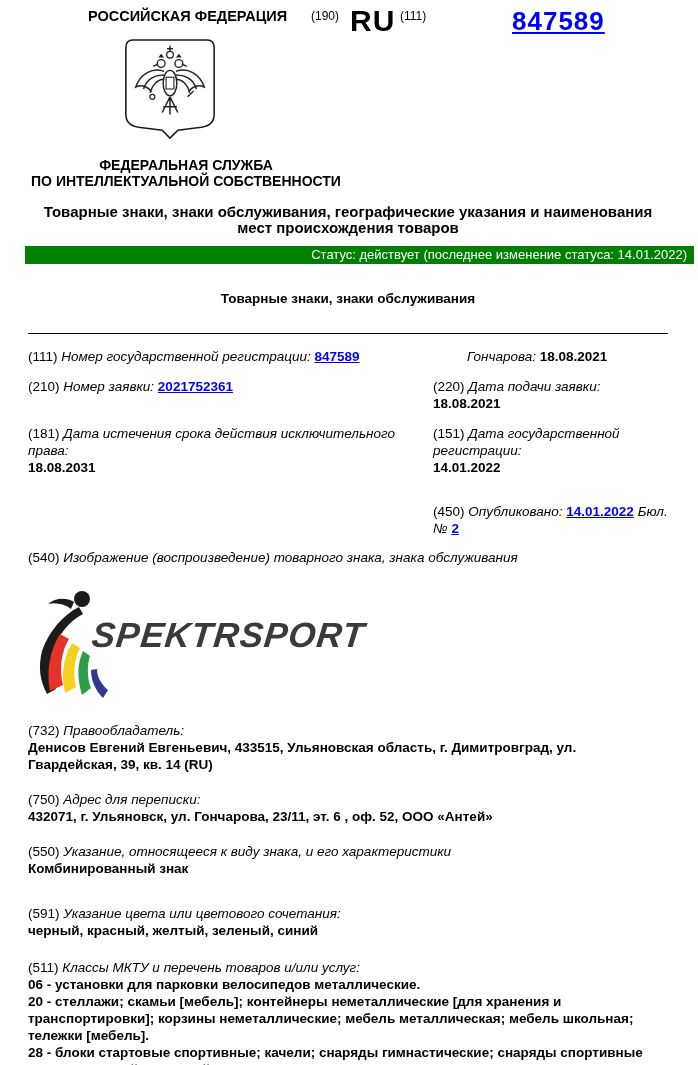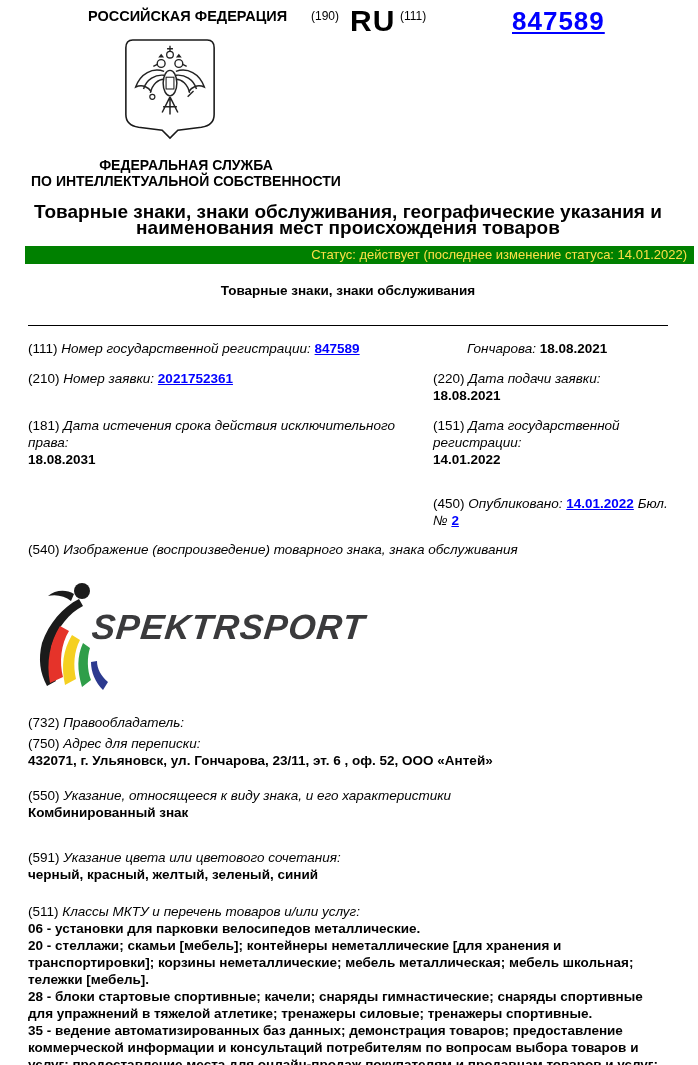--- a/index.html
+++ b/index.html
@@ -12,48 +12,48 @@
   .country { position:absolute; left:88px; top:8px; font-size:14.5px; font-weight:bold; }
   .inid190 { position:absolute; left:311px; top:9px; font-size:12px; }
   .ru { position:absolute; left:350px; top:4px; font-size:30px; font-weight:bold; letter-spacing:1px;text-align:right; }
   .inid111 { position:absolute; left:400px; top:9px; font-size:12px; }
   .regnum-big { position:absolute; left:512px; top:6px; font-size:26px; font-weight:bold; letter-spacing:1px;
                 color:#0000ff; text-decoration:underline; cursor:pointer; }
   .emblem { position:absolute; left:122px; top:38px; }
   .office { position:absolute; left:18px; top:157px; width:336px; text-align:center;
             font-size:14px; font-weight:bold; line-height:16px; }
   .doctitle { position:absolute; left:28px; top:204px; width:640px; text-align:center;
-              font-size:19px; font-weight:bold; line-height:16px; }
+              font-size:15px; font-weight:bold; line-height:16px; }
   .statusbar { position:absolute; left:25px; right:4px; top:246px; height:18px;
-               color:#fde047; font-size:13px; line-height:18px; text-align:right; padding-right:7px; }
+               color:#ffffff; font-size:13px; line-height:18px; text-align:right; padding-right:7px; }
 
   
   .content { padding:0 30px 0 28px; font-size:13.5px; line-height:17px; }
-  .subtitle { margin-top:12px; text-align:center; font-weight:bold; font-size:13.5px; }
+  .subtitle { margin-top:20px; text-align:center; font-weight:bold; font-size:13.5px; }
   .thinrule { margin-top:26px; border:none; border-top:1.5px solid #000; }
 
   .fields { display:grid; grid-template-columns:392px 1fr; column-gap:0; row-gap:14px; margin-top:14px;gap:13px; }
   .frow .lbl { font-style:italic; }
   .frow .val { font-weight:bold; }
   .frow .valline { font-weight:bold; }
   .frow.indent { padding-left:34px; }
   a.lnk { color:#0000ff; font-weight:bold; text-decoration:underline; cursor:pointer; }
   .r450 { margin-top:14px; }
 
   .sec { margin-top:0; }
   .sec .lbl { font-style:italic; }
   .sec .val { font-weight:bold; }
 
   .s540 { margin-top:12px; }
   .logo { margin-top:22px; margin-left:2px; height:118px; position:relative; }
   .logo-word { position:absolute; left:62px; top:38px; font-size:35px; font-weight:bold;
                font-style:italic; letter-spacing:1px; transform:skewX(-6deg); }
 
   .s732 { margin-top:16px; }
-  .s750 { margin-top:4px; }
+  .s750 { margin-top:18px; }
   .s550 { margin-top:18px; }
   .s591 { margin-top:28px; }
   .s511 { margin-top:20px; }
   .cls { font-weight:bold; }
 </style>
 </head>
 <body>
 
 <div class="page">
 
@@ -167,20 +167,21 @@
         <path d="M61,82 C61,92 65,102 73,110 L78,102 C71,96 67,89 67,81 Z" fill="#2c3a8f"></path>
       </svg>
       <span class="logo-word" style="color: rgb(58, 58, 60);">SPEKTRSPORT</span>
     </div>
 
     <div class="sec s732">
       <div>
         <span class="code">(732)</span>
         <span class="lbl">Правообладатель:</span>
       </div>
+      <div class="val">Денисов Евгений Евгеньевич, 433515, Ульяновская область, г. Димитровград, ул. Гвардейская, 39, кв. 14 (RU)</div>
     </div>
 
     <div class="sec s750">
       <div>
         <span class="code">(750)</span>
         <span class="lbl">Адрес для переписки:</span>
       </div>
       <div class="val">432071, г. Ульяновск, ул. Гончарова, 23/11, эт. 6 , оф. 52, ООО «Антей»</div>
     </div>
 

